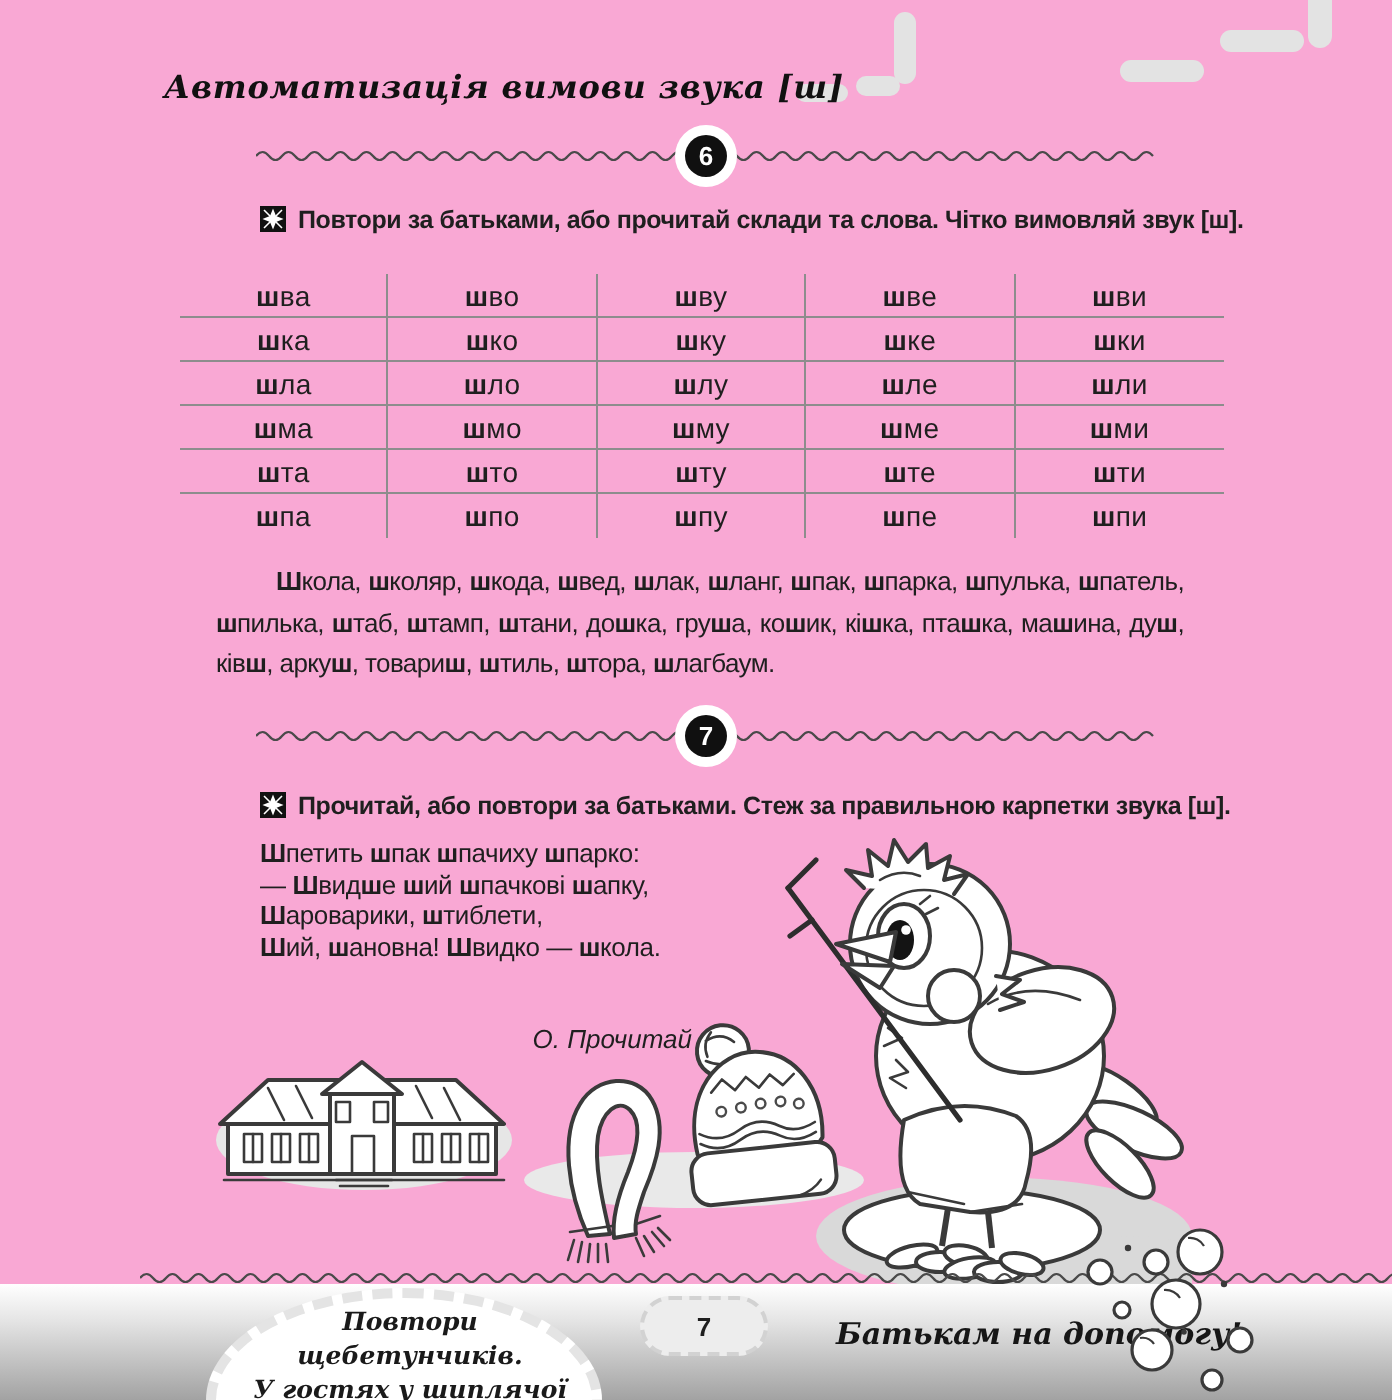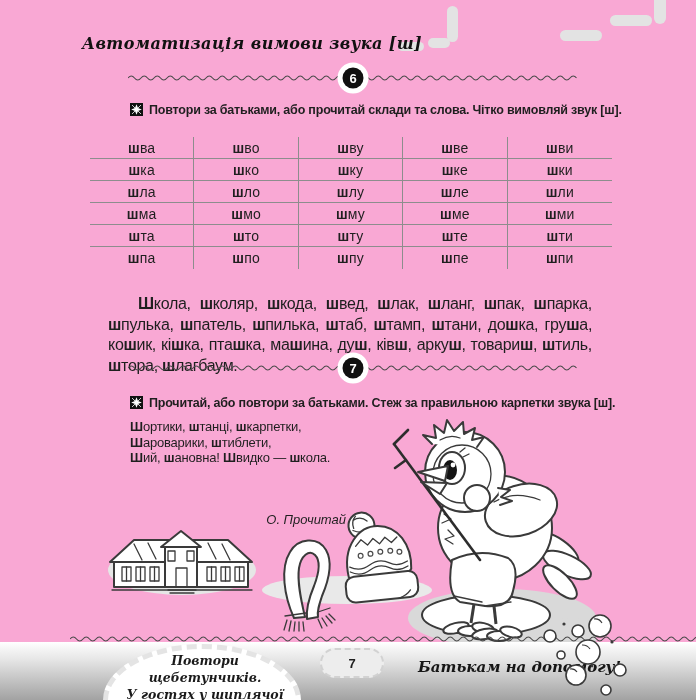--- a/index.html
+++ b/index.html
@@ -25,22 +25,22 @@
   .instruction{position:absolute;left:130px;white-space:nowrap;font-weight:bold;
         font-size:12.5px;letter-spacing:-.2px;}
   .orn{display:inline-block;width:13px;height:13px;margin-right:6px;vertical-align:-2px;}
   
   .syl-table{position:absolute;left:90px;top:137px;width:522px;
         display:grid;grid-template-columns:repeat(5,1fr);grid-auto-rows:22px;}
   .cell{display:flex;align-items:center;justify-content:center;font-size:14px;letter-spacing:.2px;}
   .cell:not(:nth-child(5n)){border-right:1px solid #8d8d8d;}
   .cell:nth-child(-n+25){border-bottom:1px solid #8d8d8d;}
   
-  .words{position:absolute;left:108px;top:294px;width:484px;margin:0;
-        font-size:16px;line-height:20.5px;text-align:justify;text-indent:30px;letter-spacing:-.3px;}
+  .words{position:absolute;left:108px;top:281px;width:484px;margin:0;
+        font-size:13px;line-height:20.5px;text-align:justify;text-indent:30px;letter-spacing:-.3px;}
   b{font-weight:700;}
   
   .poem{position:absolute;left:130px;top:419px;font-size:13px;line-height:15.6px;letter-spacing:-.2px;}
   .author{position:absolute;left:150px;top:512px;width:196px;text-align:right;
         font-size:13px;font-style:italic;}
   
   .swoosh{position:absolute;background:#e9e9e9;border-radius:50%;}
   .illu{position:absolute;}
   .ln{fill:#ffffff;stroke:#3a3a3a;stroke-width:2;stroke-linecap:round;stroke-linejoin:round;}
   .ln1{fill:none;stroke:#3a3a3a;stroke-width:1.3;stroke-linecap:round;stroke-linejoin:round;}
@@ -135,21 +135,22 @@
 
   <div class="instruction" style="top:396px;">
     <span class="orn"><svg width="13" height="13" viewBox="0 0 13 13">
           <rect width="13" height="13" fill="#111"></rect>
           <path d="M6.5 1.2 L8 5 L11.8 6.5 L8 8 L6.5 11.8 L5 8 L1.2 6.5 L5 5 Z" fill="#fff"></path>
           <path d="M2 2 L11 11 M11 2 L2 11" stroke="#fff" stroke-width="0.8"></path>
         </svg></span><span>Прочитай, або повтори за батьками. Стеж за правильною карпетки звука [ш].</span>
   </div>
 
   <div class="poem">
-    <div><b>Ш</b>ортики, <b>ш</b>танці, <b>ш</b>карпетки,</div>
+    <div><b>Ш</b>петить <b>ш</b>пак <b>ш</b>пачиху <b>ш</b>парко:</div>
+    <div>— <b>Ш</b>вид<b>ш</b>е <b>ш</b>ий <b>ш</b>пачкові <b>ш</b>апку,</div>
     <div><b>Ш</b>ароварики, <b>ш</b>тиблети,</div>
     <div><b>Ш</b>ий, <b>ш</b>ановна! <b>Ш</b>видко — <b>ш</b>кола.</div>
   </div>
   <div class="author">О. Прочитай</div>
 
   <div class="swoosh" style="left:262px;top:576px;width:170px;height:28px;"></div>
 
   <svg class="illu" style="left:104px;top:520px;" width="155" height="80" viewBox="0 0 155 80">
     <ellipse cx="78" cy="50" rx="74" ry="25" fill="#e6e6e6"></ellipse>
     <g>

